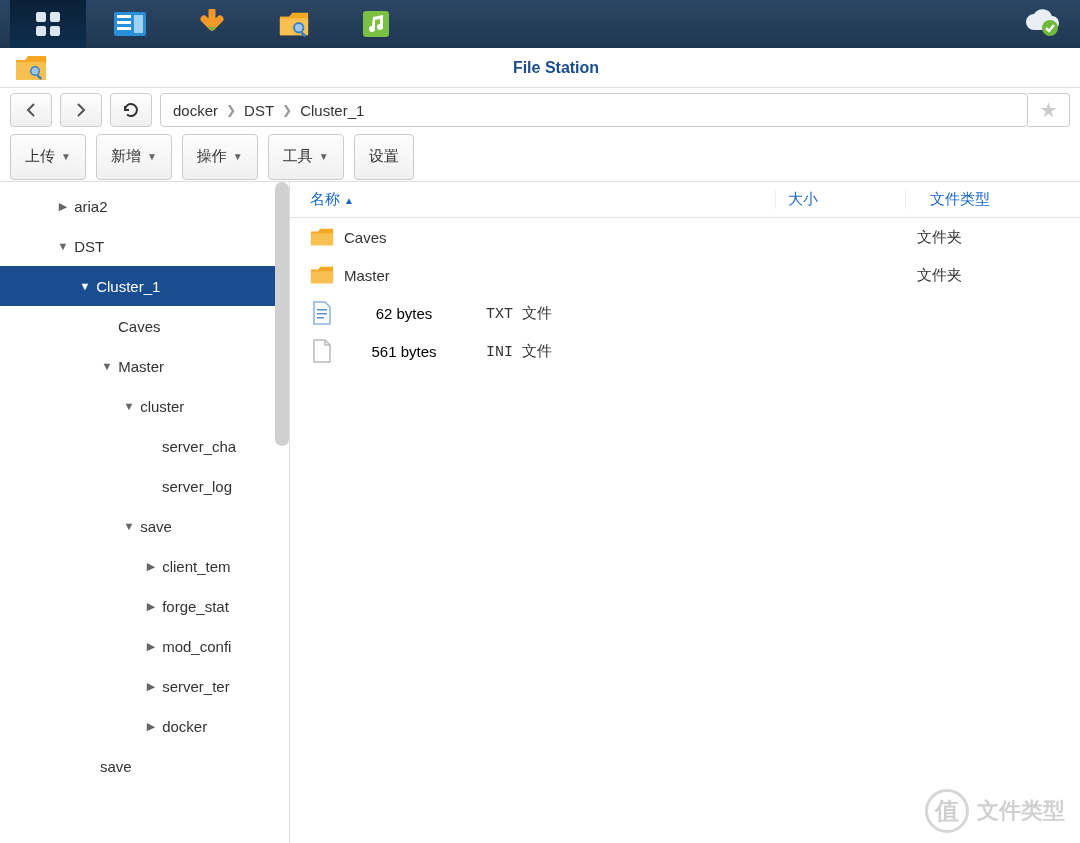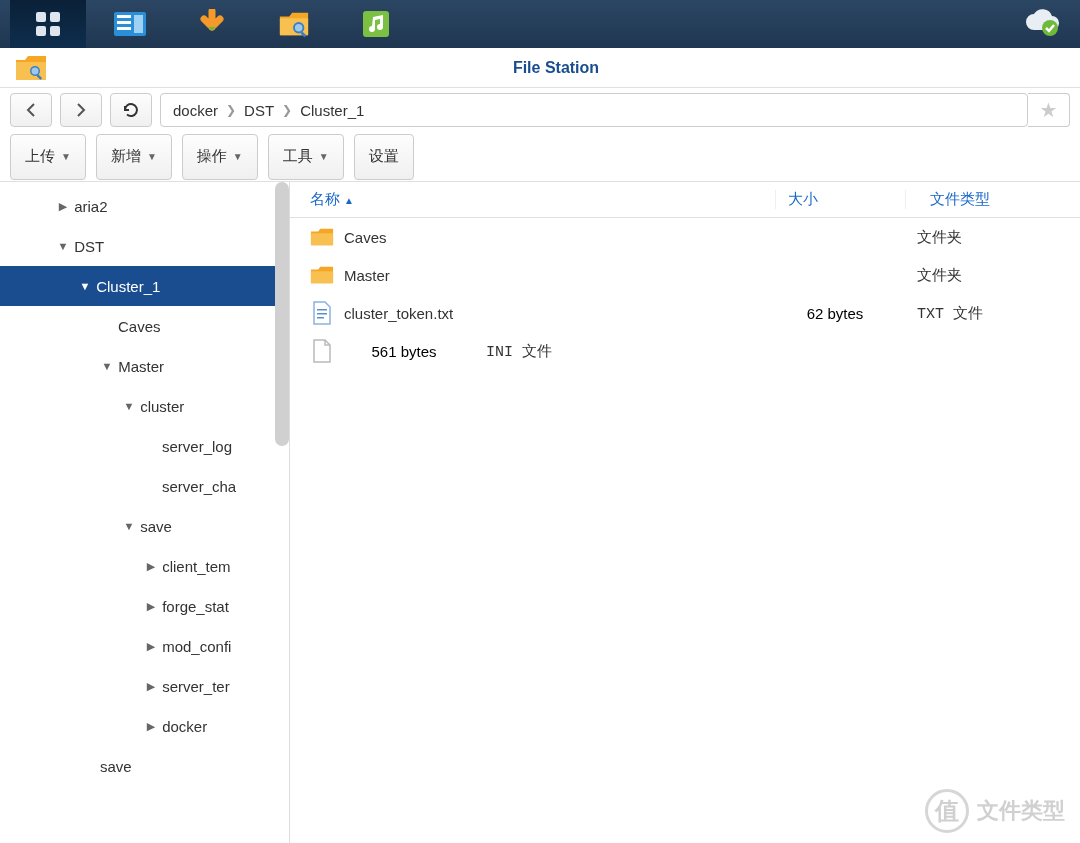--- a/index.html
+++ b/index.html
@@ -193,25 +193,25 @@
       <div class="tree-row"><span class="indent" style="width:56px"></span><span class="tree-arrow">▼</span>&nbsp;<span>DST</span></div>
       <div class="tree-row selected"><span class="indent" style="width:78px"></span><span class="tree-arrow">▼</span>&nbsp;<span>Cluster_1</span></div>
       <div class="tree-row">
           <span class="indent" style="width:118px"></span>
           <span>Caves</span>
         </div>
       <div class="tree-row"><span class="indent" style="width:100px"></span><span class="tree-arrow">▼</span>&nbsp;<span>Master</span></div>
       <div class="tree-row"><span class="indent" style="width:122px"></span><span class="tree-arrow">▼</span>&nbsp;<span>cluster</span></div>
       <div class="tree-row">
           <span class="indent" style="width:162px"></span>
+          <span>server_cha</span>
+        </div>
+      <div class="tree-row">
+          <span class="indent" style="width:162px"></span>
           <span>server_log</span>
-        </div>
-      <div class="tree-row">
-          <span class="indent" style="width:162px"></span>
-          <span>server_cha</span>
         </div>
       <div class="tree-row"><span class="indent" style="width:122px"></span><span class="tree-arrow">▼</span>&nbsp;<span>save</span></div>
       <div class="tree-row"><span class="indent" style="width:144px"></span><span class="tree-arrow">▶</span>&nbsp;<span>client_tem</span></div>
       <div class="tree-row"><span class="indent" style="width:144px"></span><span class="tree-arrow">▶</span>&nbsp;<span>forge_stat</span></div>
       <div class="tree-row"><span class="indent" style="width:144px"></span><span class="tree-arrow">▶</span>&nbsp;<span>mod_confi</span></div>
       <div class="tree-row"><span class="indent" style="width:144px"></span><span class="tree-arrow">▶</span>&nbsp;<span>server_ter</span></div>
       <div class="tree-row"><span class="indent" style="width:144px"></span><span class="tree-arrow">▶</span>&nbsp;<span>docker</span></div>
       <div class="tree-row">
           <span class="indent" style="width:100px"></span>
           <span>save</span>
@@ -251,21 +251,20 @@
         </div>
         <div class="fl-row">
           <span class="fl-icon">
             <svg class="file-svg" viewBox="0 0 20 24">
               <path d="M2 1 L13 1 L18 6 L18 23 L2 23 Z" fill="#fff" stroke="#8ab4e0" stroke-width="1.5"></path>
               <rect x="5" y="8" width="10" height="1.5" fill="#5a8fc8"></rect>
               <rect x="5" y="12" width="10" height="1.5" fill="#5a8fc8"></rect>
               <rect x="5" y="16" width="7" height="1.5" fill="#5a8fc8"></rect>
             </svg>
           </span>
-          <span class="fl-name">cluster_token.txt</span>
           <span class="fl-size">62 bytes</span>
           <span class="fl-type">TXT 文件</span>
         </div>
         <div class="fl-row">
           <span class="fl-icon">
             <svg class="file-svg" viewBox="0 0 20 24">
               <path d="M2 1 L13 1 L18 6 L18 23 L2 23 Z" fill="#fff" stroke="#bbb" stroke-width="1.5"></path>
               <path d="M13 1 L13 6 L18 6" fill="none" stroke="#bbb" stroke-width="1.5"></path>
             </svg>
           </span>

